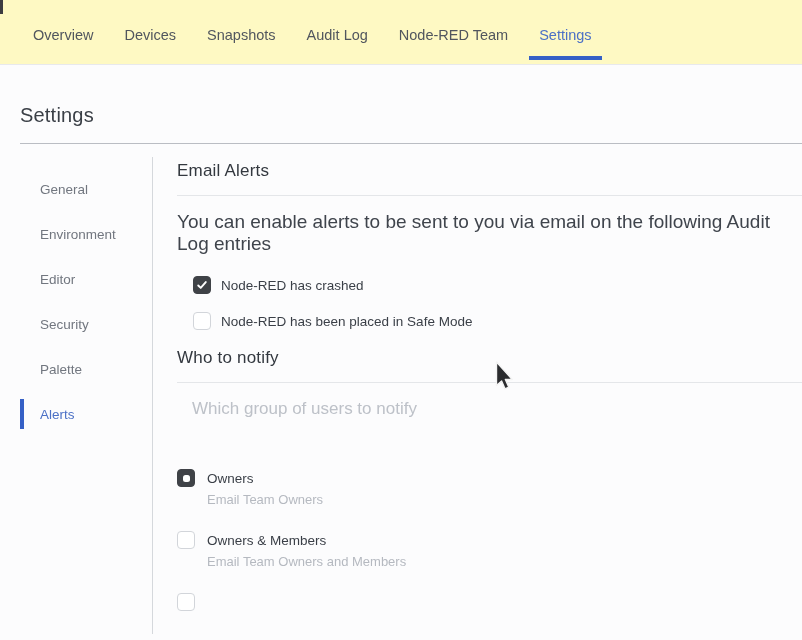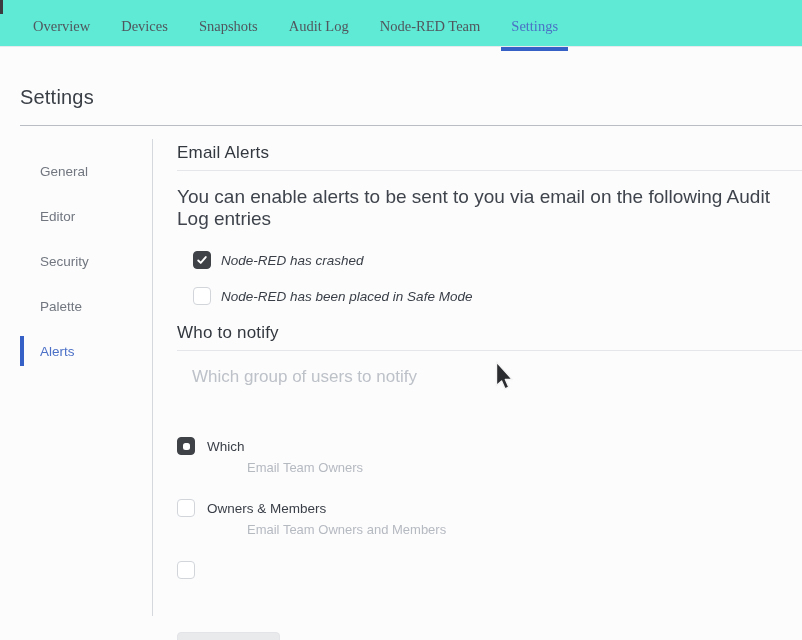--- a/index.html
+++ b/index.html
@@ -7,28 +7,27 @@
   body {
     font-family: "Liberation Sans", sans-serif;
     background: #fcfcfd;
     color: #3a3f46;
     position: relative;
     overflow: hidden;
   }
 
   
   .topnav {
-    height: 47px;
+    height: 65px;
     display: flex;
     align-items: center;
     gap: 11px;
     padding: 6px 0 0 23px;
     border-bottom: 1px solid #e8e9ec;
-    background: #5eead4;
-    font-family: Liberation Serif, serif;
+    background: #fef9c3;
   }
   .tab {
     position: relative;
     height: 47px;
     display: flex;
     align-items: center;
     padding: 0 10px;
     font-size: 14.5px;
     color: #51565e;
     cursor: pointer;
@@ -84,21 +83,21 @@
 
   .content {
     flex: 1;
     padding: 4px 0 0 24px;
   }
 
   .section-heading {
     font-size: 17px;
     font-weight: 400;
     color: #33383f;
-    padding-bottom: 7px;
+    padding-bottom: 14px;
     border-bottom: 1px solid #e4e6e9;
     letter-spacing: 0.2px;
   }
   .desc {
     margin-top: 15px;
     font-size: 19px;
     color: #3f444c;
   }
 
   .check-group { margin-top: 21px; }
@@ -113,21 +112,21 @@
     width: 18px; height: 18px;
     flex: none;
     border-radius: 4px;
     background: #ffffff;
     border: 1.5px solid #d2d5da;
     display: flex;
     align-items: center;
     justify-content: center;
   }
   .checkbox.checked { background: #3f4247; border-color: #3f4247; }
-  .check-label { font-size: 13.5px; color: #3a3f47; font-style: italic; }
+  .check-label { font-size: 13.5px; color: #3a3f47; }
 
   .section-who { margin-top: 6px; }
   .hint {
     margin: 16px 0 0 15px;
     font-size: 17px;
     color: #bdc1c8;
   }
 
   .option-group { margin-top: 49px; }
   .option-row {
@@ -137,21 +136,21 @@
     margin-bottom: 23px;
     cursor: pointer;
   }
   .option-row .checkbox { margin-top: 1px; }
   .radio-dot {
     width: 7px; height: 7px;
     border-radius: 2.5px;
     background: #ffffff;
   }
   .option-label { font-size: 13.5px; color: #3a3f47; padding-top: 3px; }
-  .option-sub { margin-top: 6px; font-size: 13px; color: #b5b9c0; margin-left: 40px; }
+  .option-sub { margin-top: 6px; font-size: 13px; color: #b5b9c0; }
 
   .save-btn {
     margin-top: 30px;
     display: inline-block;
     padding: 7px 13px;
     font-family: "Liberation Sans", sans-serif;
     font-size: 12.5px;
     color: #a7abb2;
     background: #e9eaec;
     border: 1px solid #e3e4e7;
@@ -181,20 +180,21 @@
 </nav>
 
 <div class="page-title-wrap">
   <h1 class="page-title">Settings</h1>
 </div>
 
 <div class="main">
 
   <nav class="sidebar">
     <div class="side-item">General</div>
+    <div class="side-item">Environment</div>
     <div class="side-item">Editor</div>
     <div class="side-item">Security</div>
     <div class="side-item">Palette</div>
     <div class="side-item active">Alerts</div>
   </nav>
 
   <div class="content">
 
     <section>
       <h2 class="section-heading">Email Alerts</h2>
@@ -220,21 +220,21 @@
       <h2 class="section-heading">Who to notify</h2>
       <p class="hint">Which group of users to notify</p>
 
       <div class="option-group">
 
         <div class="option-row">
           <span class="checkbox checked">
             <span class="radio-dot"></span>
           </span>
           <div>
-            <div class="option-label">Which</div>
+            <div class="option-label">Owners</div>
             <div class="option-sub">Email Team Owners</div>
           </div>
         </div>
 
         <div class="option-row">
           <span class="checkbox"></span>
           <div>
             <div class="option-label">Owners &amp; Members</div>
             <div class="option-sub">Email Team Owners and Members</div>
           </div>

